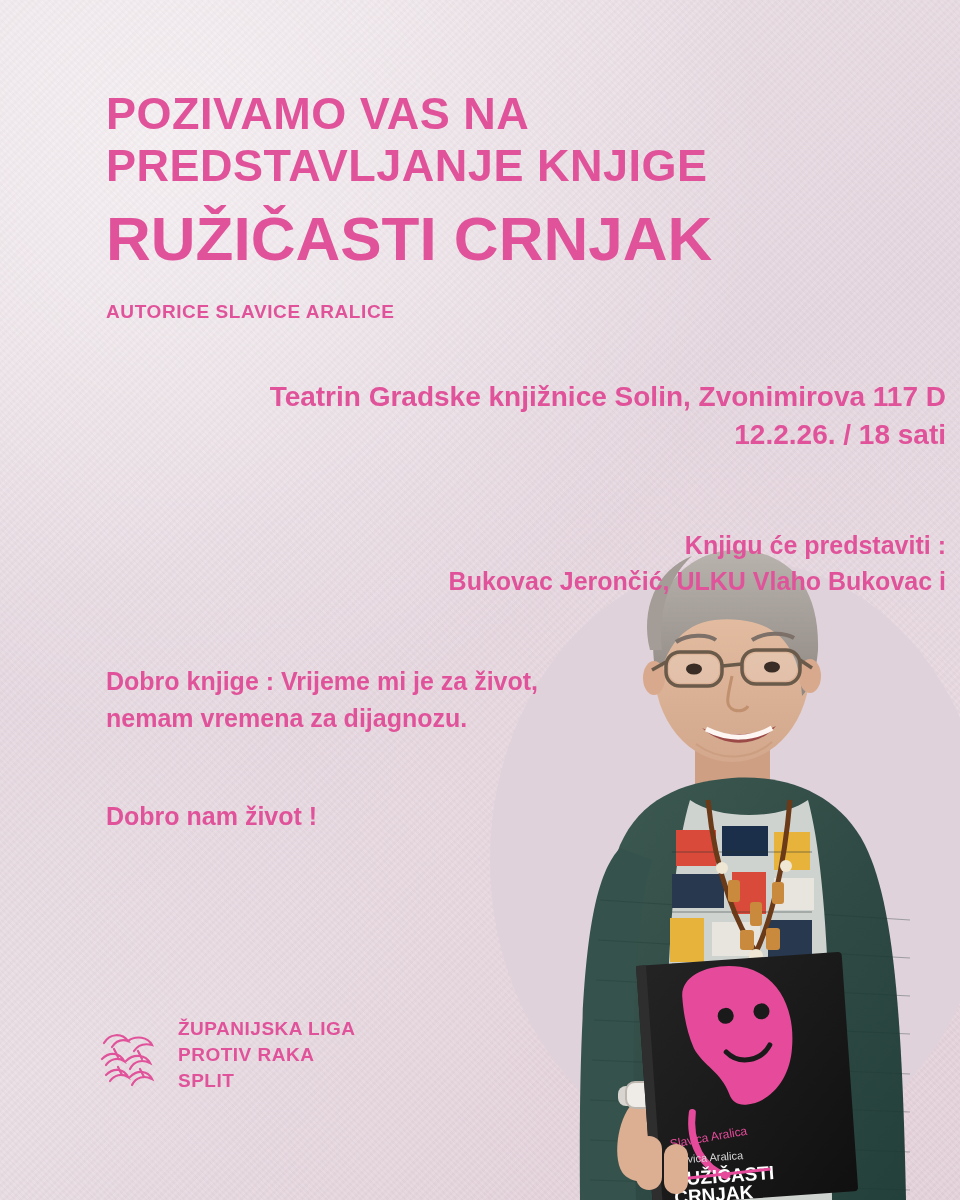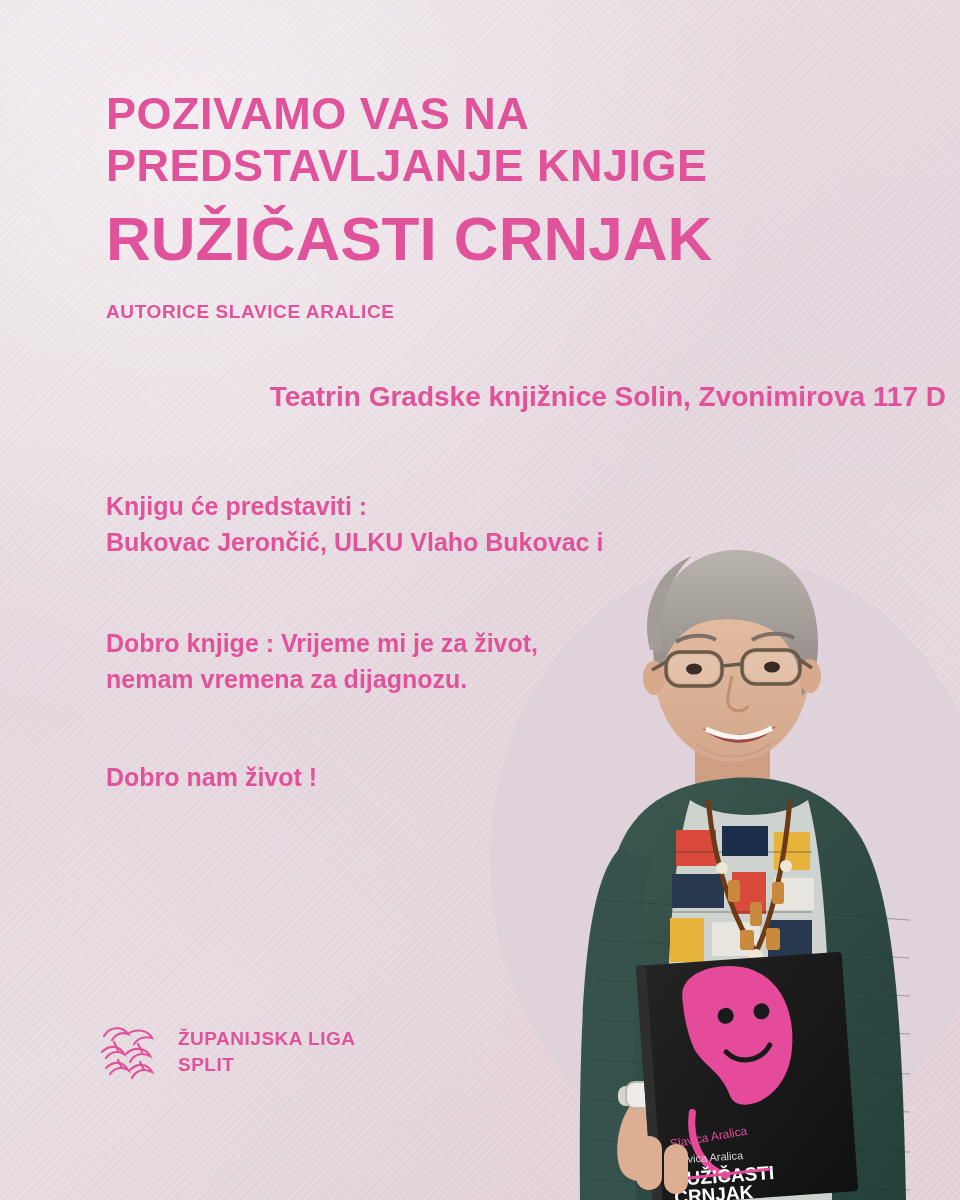--- a/index.html
+++ b/index.html
@@ -86,31 +86,31 @@
     margin-top: 55px;
     text-align: right;
   }
 
   .block {
     color: #e0539a;
     font-weight: 700;
     font-size: 25px;
     line-height: 1.45;
   }
-  #presenters { margin-top: 72px; }
+  #presenters { margin-top: 72px; text-align: right; }
   #moto { margin-top: 64px; }
   #welcome { margin-top: 62px; }
 
   
   .logo-wrap {
     position: absolute;
     left: 94px;
     top: 1016px;
     display: flex;
-    align-items: center;
+    align-items: flex-end;
     gap: 16px;
     z-index: 6;
   }
   .logo-mark { width: 68px; height: 72px; flex: 0 0 auto; }
   .logo-text {
     color: #e0539a;
     font-weight: 800;
     font-size: 19px;
     line-height: 1.38;
     letter-spacing: .5px;
@@ -291,20 +291,21 @@
   <div class="content">
     <div id="line1" class="headline">POZIVAMO VAS NA</div>
     <div id="line2" class="headline">PREDSTAVLJANJE KNJIGE</div>
 
     <div class="title-main">RUŽIČASTI CRNJAK</div>
 
     <div class="author-line">AUTORICE SLAVICE ARALICE</div>
 
     <div class="venue">
       <div>Teatrin Gradske knjižnice Solin, Zvonimirova 117 D</div>
+      <div>12.2.26.  / 18 sati</div>
     </div>
 
     <div id="presenters" class="block">
       <div>Knjigu će predstaviti :</div>
       <div>Bukovac Jerončić, ULKU Vlaho Bukovac i</div>
     </div>
 
     <div id="moto" class="block">
       <div>Dobro knjige : Vrijeme mi je za život,</div>
       <div>nemam vremena za dijagnozu.</div>
@@ -320,17 +321,18 @@
         <path d="M34 18 C42 12 54 14 58 22 C50 20 44 22 40 28"></path>
         <path d="M8 36 C16 28 26 30 30 38 C24 34 16 36 12 42"></path>
         <path d="M32 38 C40 30 52 32 56 40 C48 36 40 38 36 46"></path>
         <path d="M12 52 C20 44 30 46 34 54 C28 50 20 52 16 58"></path>
         <path d="M36 54 C44 46 54 48 58 56 C50 52 42 54 38 62"></path>
         <path d="M20 26 L24 34 M44 28 L48 36 M24 44 L28 52 M46 46 L50 54"></path>
       </g>
     </svg>
     <div class="logo-text">
       <div>ŽUPANIJSKA LIGA</div>
+      <div>PROTIV RAKA</div>
       <div>SPLIT</div>
     </div>
   </div>
 
 </div>
 
 </body></html>

